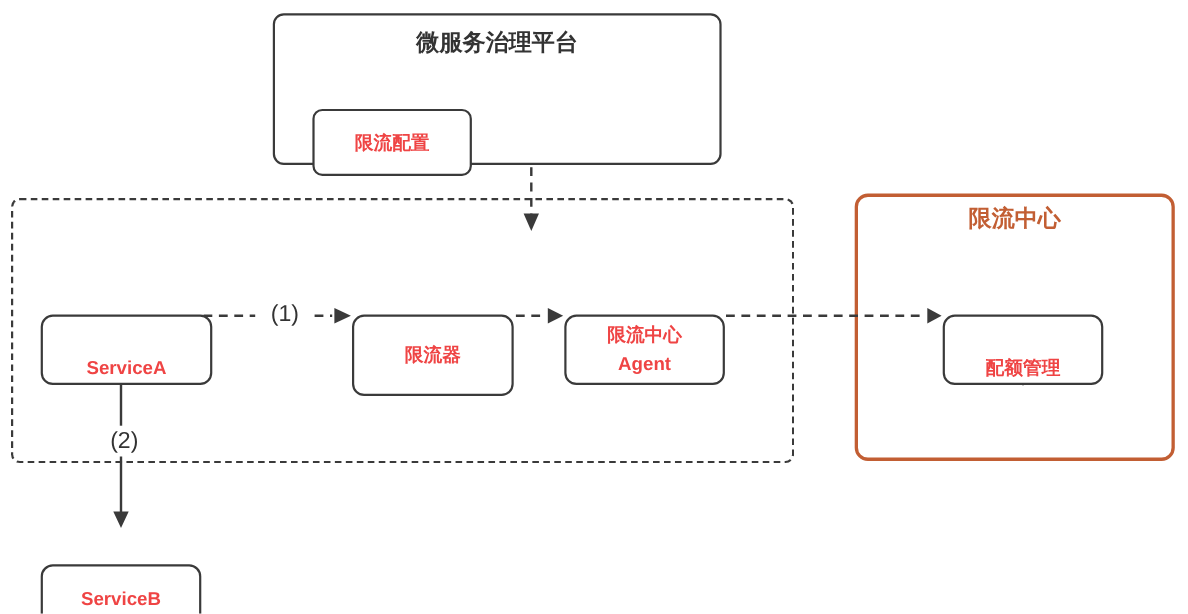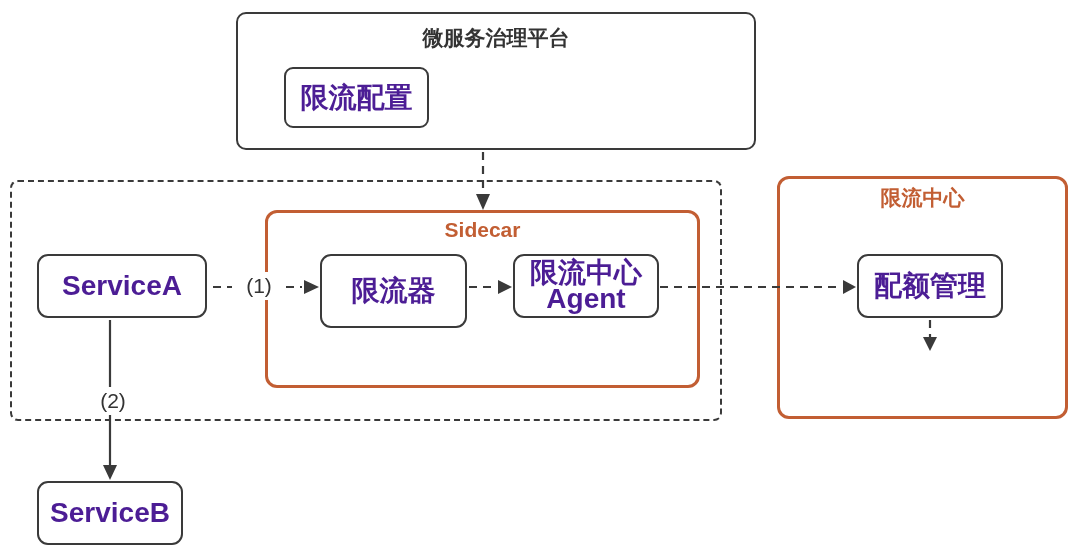--- a/index.html
+++ b/index.html
@@ -7,27 +7,28 @@
     position:relative;width:1080px;height:558px;background:#ffffff;overflow:hidden;
     font-family:"Liberation Sans","DejaVu Sans",sans-serif;
     --accent-orange:#C25E33;--line-dark:#3A3A3A;--watermark-gray:#C9C9C9;
     color:var(--line-dark);
   }
   
   .node{
     position:absolute;box-sizing:border-box;background:#ffffff;
     border:2.5px solid var(--line-dark);border-radius:11px;
     display:flex;align-items:center;justify-content:center;
-    font-size:28px;font-weight:600;color:#4c1d95;text-align:center;line-height:26px;
+    font-size:17px;font-weight:600;color:#ef4444;text-align:center;line-height:26px;
     z-index:3;
+    margin-top:32px;
   }
   
   .container-box{position:absolute;box-sizing:border-box;border-radius:12px;z-index:1;}
   .platform-box{
-    left:236px;top:12px;width:520px;height:138px;
+    left:248px;top:12px;width:408px;height:138px;
     border:2.5px solid var(--line-dark);border-radius:10px;background:#fff;
   }
   .platform-title{
     position:absolute;left:0;top:10px;width:100%;text-align:center;
     font-size:21px;font-weight:600;color:#333;
   }
   .config-node{left:284px;top:67px;width:145px;height:61px;border-radius:9px;}
   .mesh-box{
     left:10px;top:180px;width:712px;height:241px;
     border:2.2px dashed var(--line-dark);border-radius:8px;background:transparent;
@@ -38,24 +39,24 @@
   }
   .center-box{
     left:777px;top:176px;width:291px;height:243px;
     border:3px solid var(--accent-orange);background:transparent;
   }
   .orange-title{
     position:absolute;left:0;top:5px;width:100%;text-align:center;
     font-size:21px;font-weight:700;color:var(--accent-orange);
   }
   
-  .node-service-a{left:37px;top:254px;width:170px;height:64px;}
+  .node-service-a{left:37px;top:254px;width:156px;height:64px;align-items:flex-end;}
   .node-limiter{left:320px;top:254px;width:147px;height:74px;}
   .node-agent{left:513px;top:254px;width:146px;height:64px;flex-direction:column;}
-  .node-quota{left:857px;top:254px;width:146px;height:64px;}
+  .node-quota{left:857px;top:254px;width:146px;height:64px;align-items:flex-end;}
   .node-storage{left:857px;top:352px;width:146px;height:58px;}
   .node-service-b{left:37px;top:481px;width:146px;height:64px;}
   
   .edges{position:absolute;left:0;top:0;width:1080px;height:558px;z-index:2;pointer-events:none;}
   .edges line{stroke:var(--line-dark);stroke-width:2.2px;}
   .edges .dashed{stroke-dasharray:8 6;}
   .edges polygon{fill:var(--line-dark);stroke:none;}
   
   .edge-label{
     position:absolute;z-index:4;background:#ffffff;padding:0 3px;
@@ -75,23 +76,20 @@
 
   <div class="container-box platform-box">
     <div class="platform-title">微服务治理平台</div>
   </div>
   <div class="node config-node">
     <span>限流配置</span>
   </div>
 
   <div class="container-box mesh-box"></div>
 
-  <div class="container-box sidecar-box">
-    <div class="orange-title">Sidecar</div>
-  </div>
 
   <div class="container-box center-box">
     <div class="orange-title">限流中心</div>
   </div>
 
   <svg class="edges" viewBox="0 0 1080 558" xmlns="http://www.w3.org/2000/svg">
 
     <line class="dashed" x1="483" y1="152" x2="483" y2="196"></line>
     <polygon points="476,194 490,194 483,210"></polygon>
 

